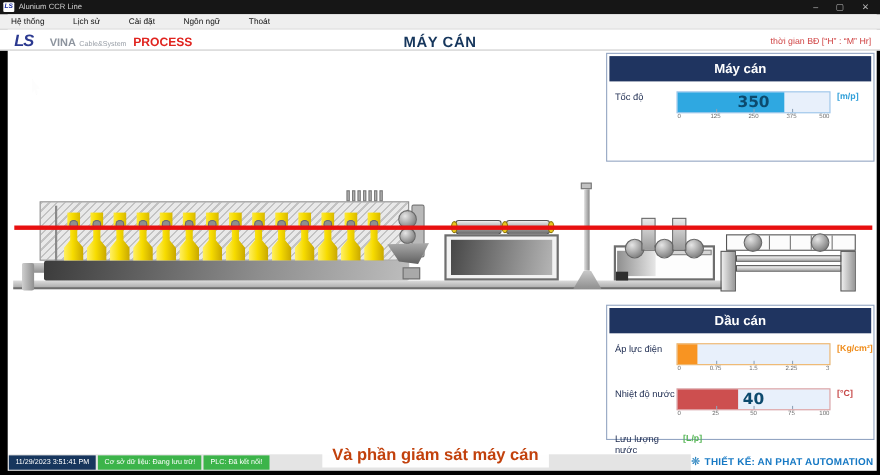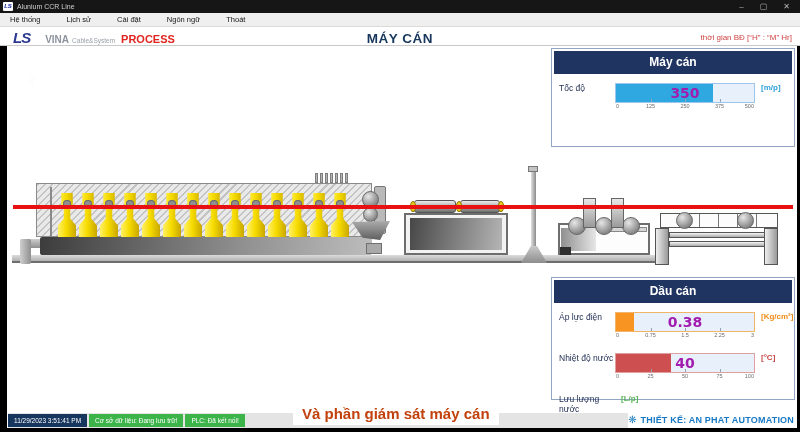--- a/index.html
+++ b/index.html
@@ -25,21 +25,21 @@
   
   .panel { position:absolute; left:551px; width:244px; background:#fff; border:1px solid #93a5c2; z-index:40; }
   .panel-1 { top:48px; height:99px; }
   .panel-2 { top:277px; height:123px; }
   .panel-header { margin:2px; height:23px; background:#1f3460; color:#fff; font-weight:bold; font-size:12px; text-align:center; line-height:23px; }
   .panel-body { padding-top:7px; }
   .grow { display:flex; align-items:flex-start; height:16px; margin:0 5px 25px 5px; }
   .glabel { flex:0 0 58px; font-size:8.5px; color:#1d2b50; padding-left:2px; }
   .gtrack { flex:0 0 140px; height:20px; position:relative; border:1px solid #9dc6ea; background:#e8f0fb; }
   .gfill { position:absolute; left:0; top:0; bottom:0; }
-  .gval { position:absolute; inset:0; display:flex; align-items:center; justify-content:center; font-weight:bold; font-size:14px; color:#a21caf; font-family:"DejaVu Sans","Liberation Sans",sans-serif; }
+  .gval { position:absolute; inset:0; display:flex; align-items:center; justify-content:center; font-weight:bold; font-size:14px; color:#0c4a6e; font-family:"DejaVu Sans","Liberation Sans",sans-serif; }
   .gticks { position:absolute; left:0; right:0; top:100%; height:8px; }
   .gticks i { position:absolute; top:1px; transform:translateX(-50%); font-style:normal; font-size:5.5px; color:#6d6d6d; }
   .gticks i.t0 { transform:none; }
   .gticks i.t100 { transform:translateX(-100%); }
   .gtrack .tm { position:absolute; bottom:0; width:1px; height:3px; background:#8fa3b8; }
   .gunit { margin-left:6px; font-size:8px; font-weight:bold; white-space:nowrap; }
 
   
   .m { position:absolute; }
   .housing { left:36px; top:183px; width:336px; height:54px; border:1px solid #8a8a8a;
@@ -275,21 +275,20 @@
   <div class="panel panel-2">
     <div class="panel-header">Dầu cán</div>
     <div class="panel-body">
         <div class="grow">
           <span class="glabel">Áp lực điện</span>
           <span class="gtrack" style="background: rgb(232, 240, 251); border-color: rgb(240, 181, 104);">
             <span class="gfill" style="width: 13%; background: rgb(248, 148, 34);"></span>
             <span class="tm" style="left:25%"></span>
             <span class="tm" style="left:50%"></span>
             <span class="tm" style="left:75%"></span>
-            <span class="gval">0.38</span>
             <span class="gticks">
               <i class="t0" style="left: 0%;">0</i>
               <i style="left: 25%;">0.75</i>
               <i style="left: 50%;">1.5</i>
               <i style="left: 75%;">2.25</i>
               <i class="t100" style="left: 100%;">3</i>
             </span>
           </span>
           <span class="gunit" style="color: rgb(239, 140, 26);">[Kg/cm²]</span>
         </div>

